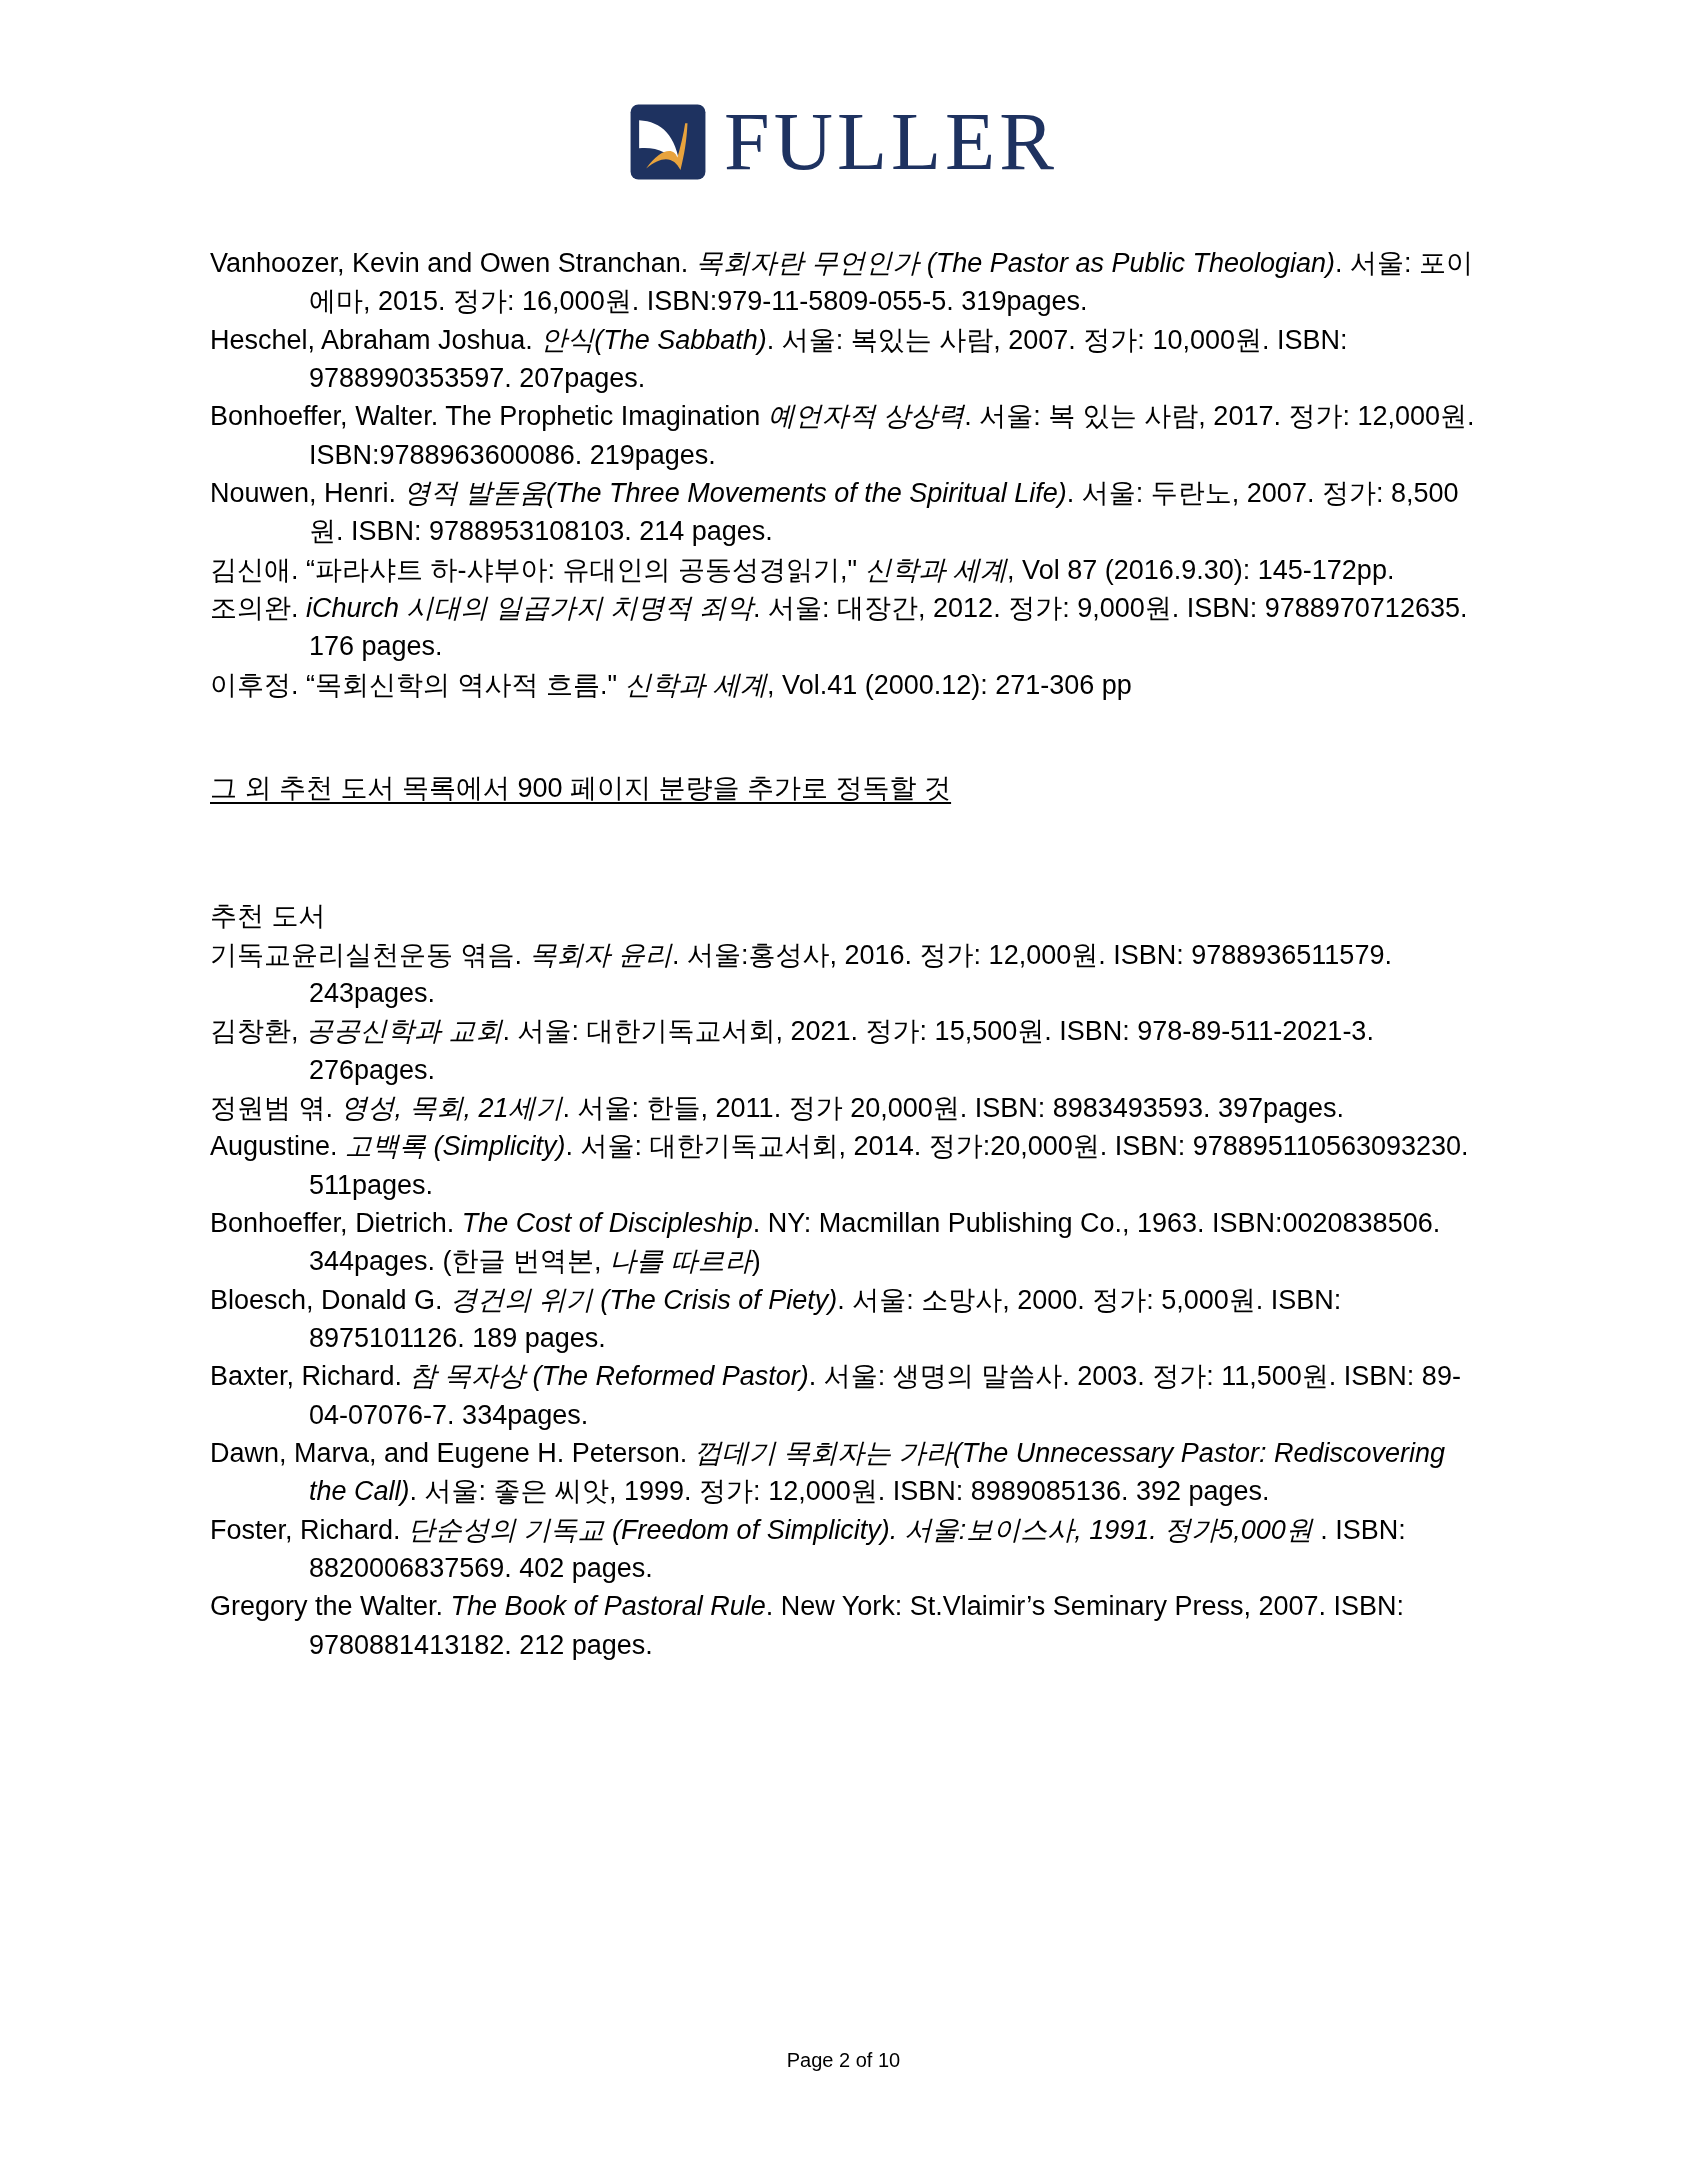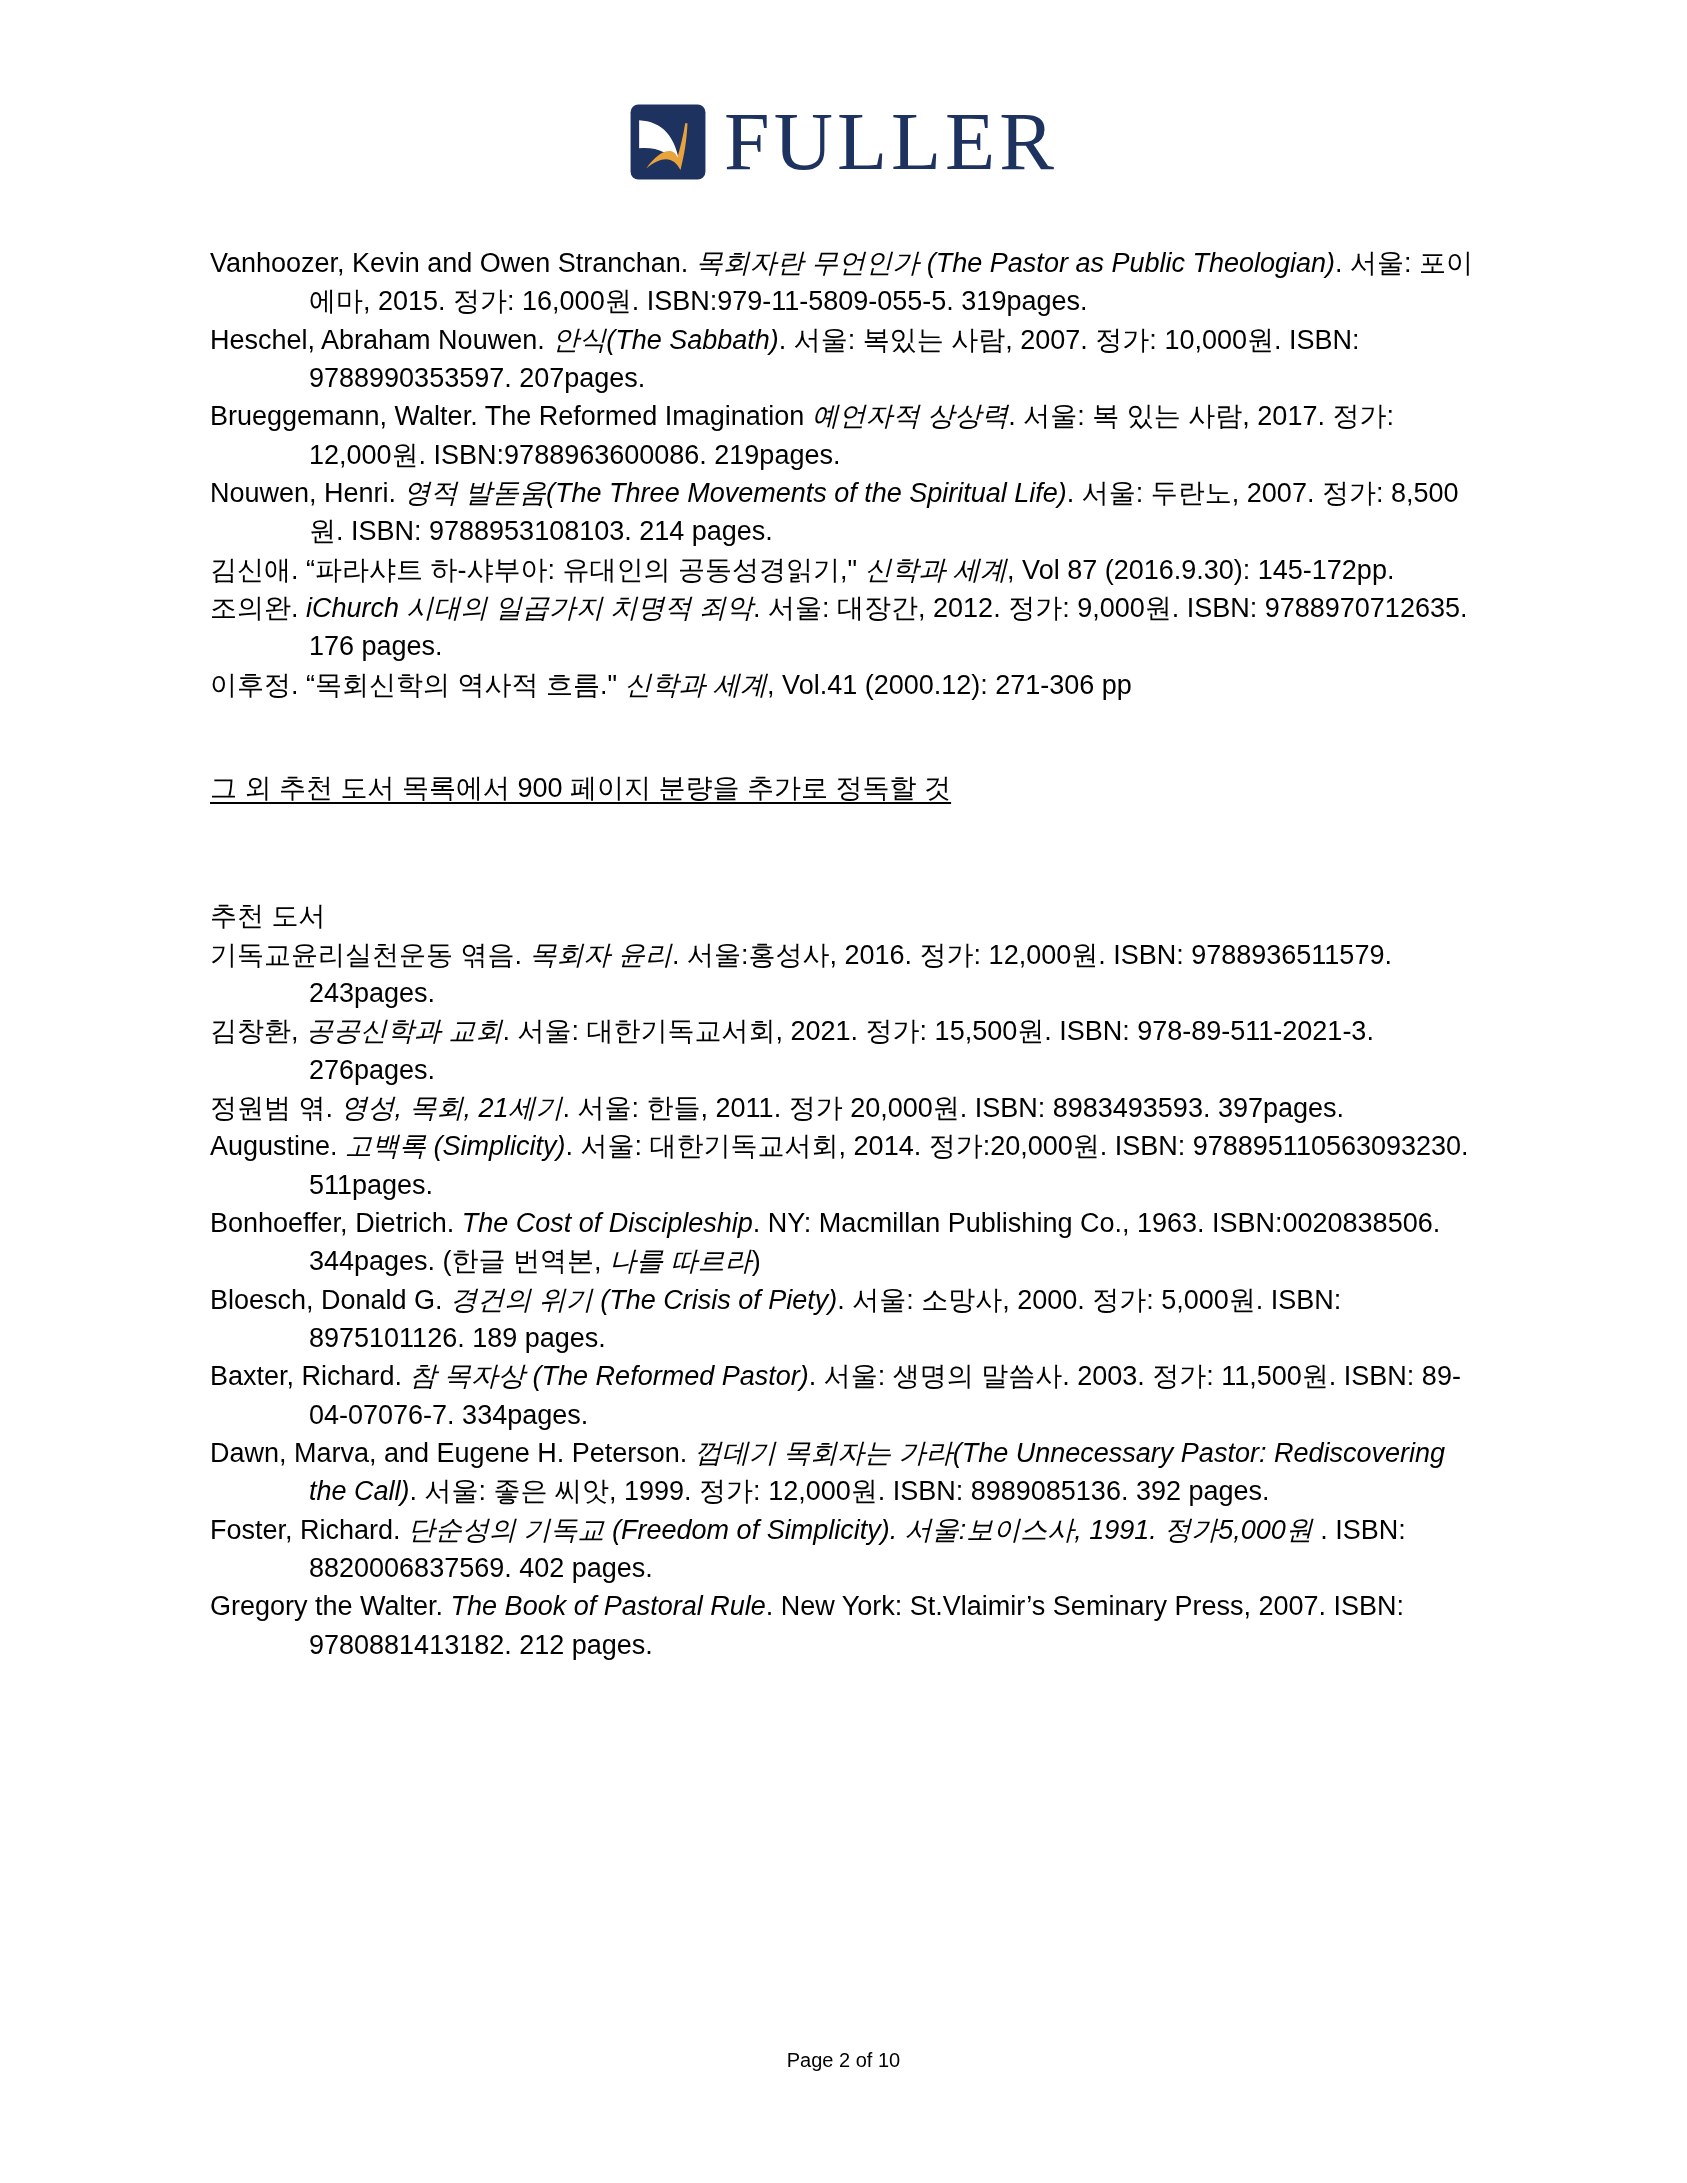--- a/index.html
+++ b/index.html
@@ -108,22 +108,22 @@
         <path d="M75 26 C 74 48, 71 66, 66 86 C 58 70, 44 66, 22 84 C 40 58, 58 56, 62 70 C 66 56, 70 40, 72 26 Z" fill="#e8a33d"></path>
       </svg>
       <span class="logo-word">FULLER</span>
     </div>
   </div>
 
   <div class="content">
 
     <div>
       <p class="entry"><span>Vanhoozer, Kevin and Owen Stranchan. </span><i>목회자란 무언인가 (The Pastor as Public Theologian)</i><span>. 서울: 포이에마, 2015. 정가: 16,000원. ISBN:979-11-5809-055-5. 319pages.</span></p>
-      <p class="entry"><span>Heschel, Abraham Nouwen. </span><i>안식(The Sabbath)</i><span>. 서울: 복있는 사람, 2007. 정가: 10,000원. ISBN:  9788990353597. 207pages.</span></p>
-      <p class="entry"><span>Brueggemann, Walter. The Reformed Imagination </span><i>예언자적 상상력</i><span>. 서울: 복 있는 사람, 2017. 정가: 12,000원. ISBN:9788963600086. 219pages.</span></p>
+      <p class="entry"><span>Heschel, Abraham Joshua. </span><i>안식(The Sabbath)</i><span>. 서울: 복있는 사람, 2007. 정가: 10,000원. ISBN:  9788990353597. 207pages.</span></p>
+      <p class="entry"><span>Bonhoeffer, Walter. The Prophetic Imagination </span><i>예언자적 상상력</i><span>. 서울: 복 있는 사람, 2017. 정가: 12,000원. ISBN:9788963600086. 219pages.</span></p>
       <p class="entry"><span>Nouwen, Henri.  </span><i>영적 발돋움(The Three Movements of the Spiritual Life)</i><span>. 서울: 두란노, 2007. 정가: 8,500원. ISBN: 9788953108103. 214 pages.</span></p>
       <p class="entry"><span>김신애. “파라샤트 하-샤부아: 유대인의 공동성경읽기," </span><i>신학과 세계</i><span>, Vol 87 (2016.9.30): 145-172pp.</span></p>
       <p class="entry"><span>조의완. </span><i>iChurch 시대의 일곱가지 치명적 죄악</i><span>. 서울: 대장간, 2012. 정가: 9,000원. ISBN: 9788970712635. 176 pages.</span></p>
       <p class="entry"><span>이후정. “목회신학의 역사적 흐름." </span><i>신학과 세계</i><span>, Vol.41 (2000.12): 271-306 pp</span></p>
     </div>
 
     <div class="gap-lg"></div>
 
     <p class="entry plain-line">
       <span class="underline-note">그 외 추천 도서 목록에서 900 페이지 분량을 추가로 정독할 것</span>

